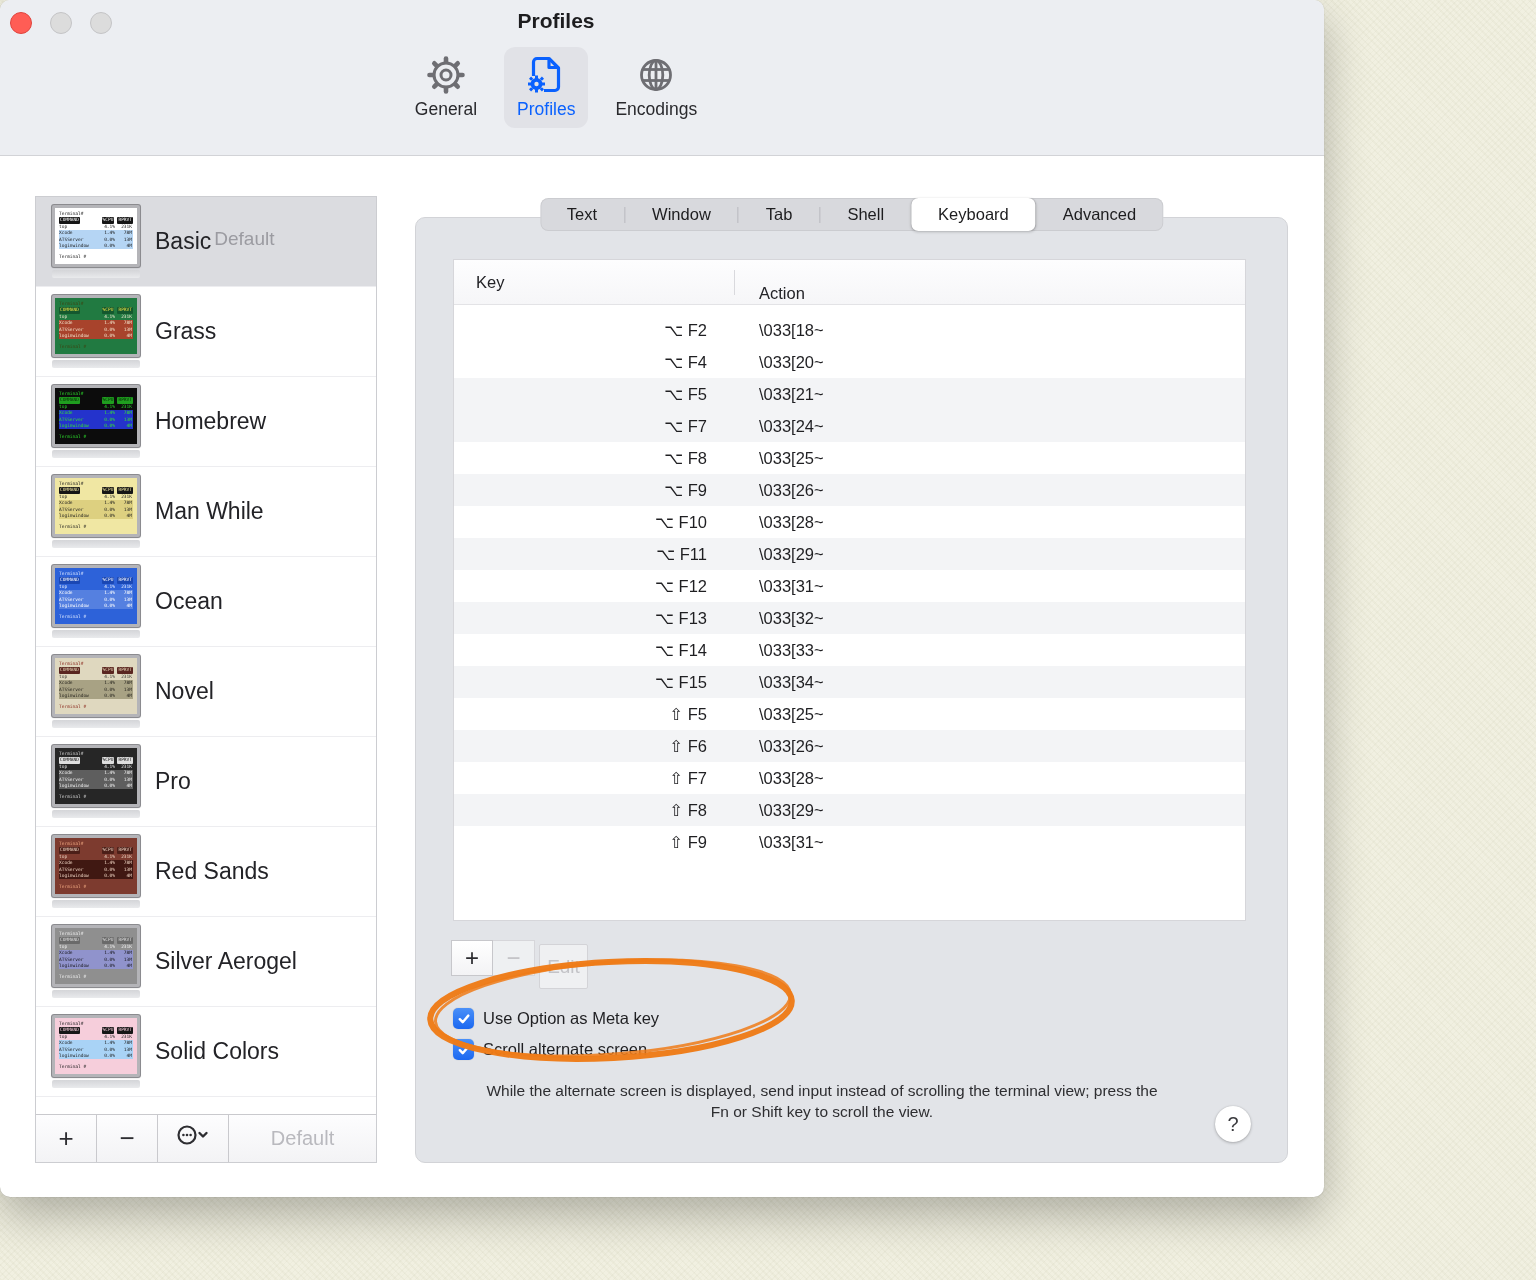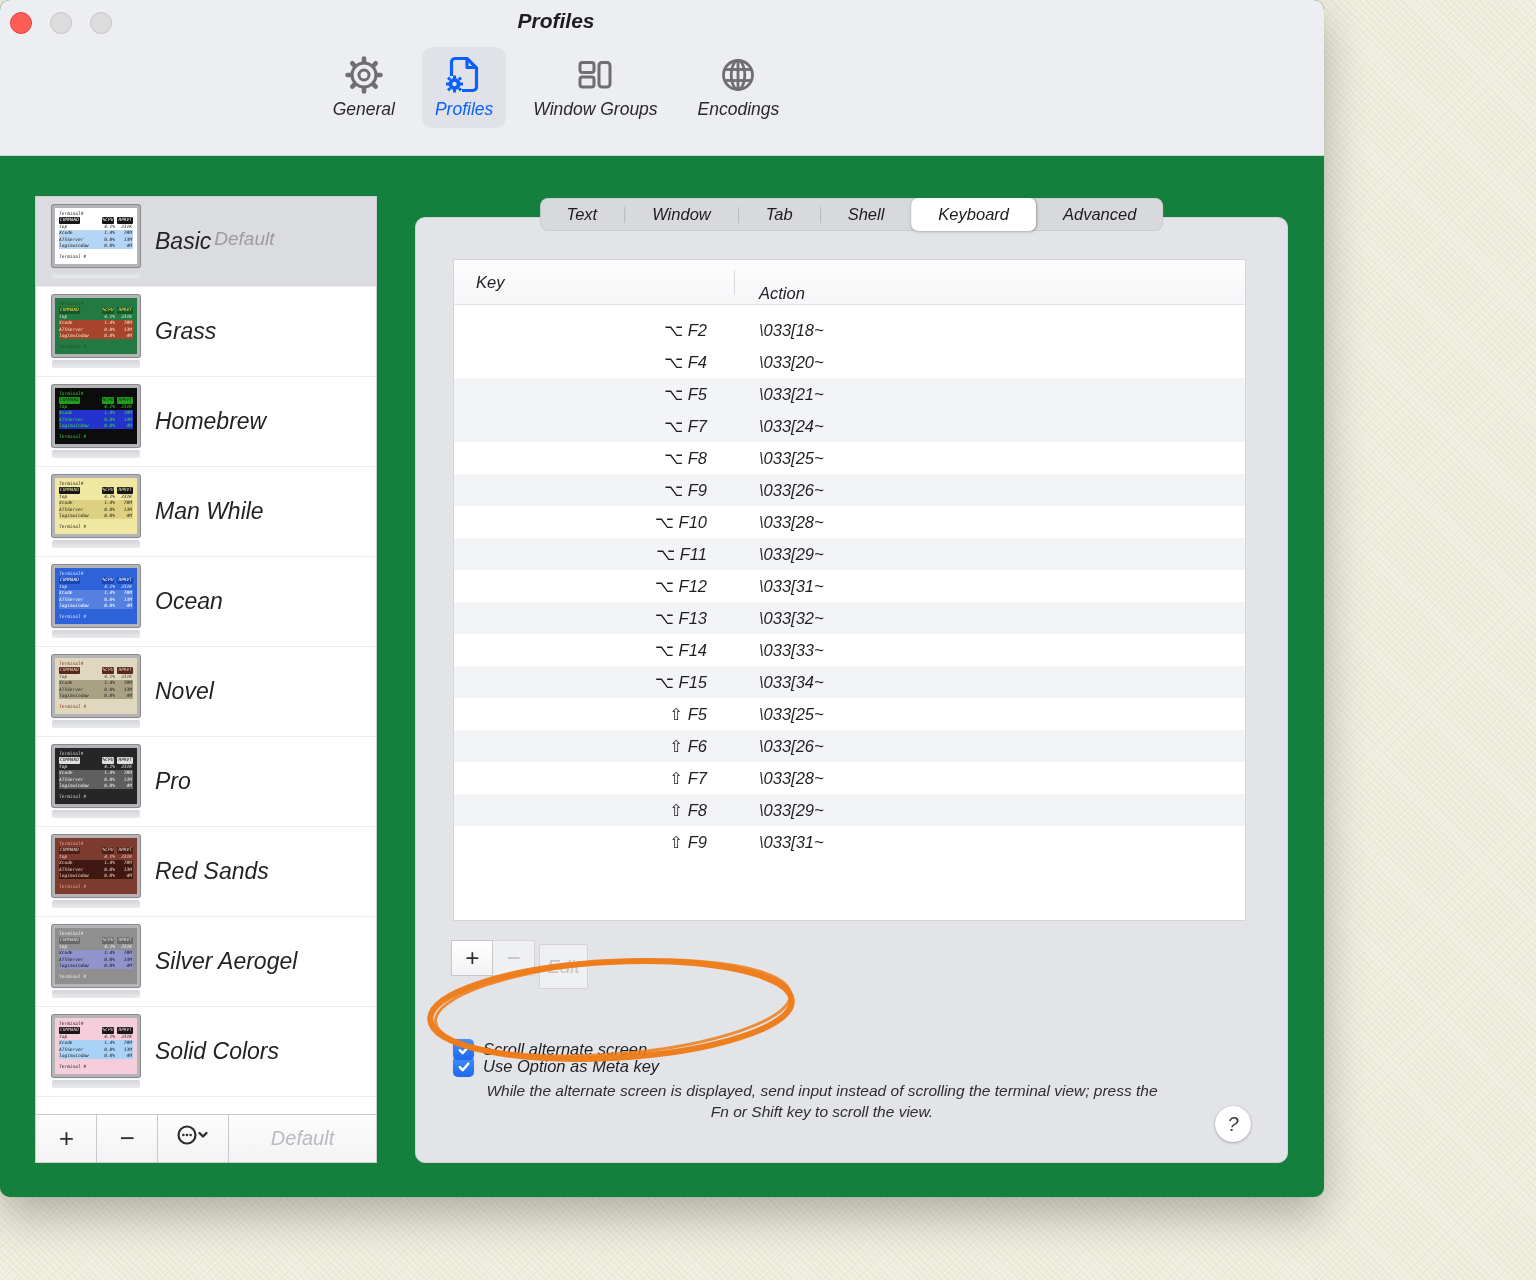--- a/index.html
+++ b/index.html
@@ -8,22 +8,22 @@
     font-family:"Liberation Sans","DejaVu Sans",sans-serif;
     background-color:#f1f0e1;
     background-image:
       repeating-linear-gradient(45deg, rgba(170,170,130,.07) 0 2px, rgba(255,255,255,0) 2px 5px),
       repeating-linear-gradient(-45deg, rgba(150,150,110,.05) 0 1px, rgba(255,255,255,0) 1px 4px);
     position:relative;
   }
 
   
   .window { position:absolute; left:0; top:0; width:1324px; height:1197px;
-    background:#15803d; border-radius:10px; overflow:hidden;
-    box-shadow:0 18px 45px rgba(0,0,0,.28), 0 0 1px rgba(0,0,0,.3);font-style:italic; }
+    background:#ffffff; border-radius:10px; overflow:hidden;
+    box-shadow:0 18px 45px rgba(0,0,0,.28), 0 0 1px rgba(0,0,0,.3); }
 
   
   .titlebar { position:absolute; left:0; top:0; right:0; height:156px;
     background:#eceef2; border-bottom:1px solid #d2d3d7; }
   .traffic { position:absolute; top:12px; left:10px; display:flex; gap:18px; }
   .tl { width:22px; height:22px; border-radius:50%; }
   .tl.red   { background:#ff5d55; border:1px solid #e0443e; }
   .tl.gray  { background:#dcdcdc; border:1px solid #c4c4c6; }
   .win-title { position:absolute; top:9px; left:0; right:212px; text-align:center;
     font-size:21px; font-weight:bold; color:#1d1d1f; }
@@ -97,21 +97,21 @@
   
   .btnrow { position:absolute; left:35px; top:722px; display:flex; align-items:flex-start; }
   .sq-btn { width:42px; height:36px; display:flex; align-items:center; justify-content:center;
     font-size:24px; background:linear-gradient(#ffffff,#f3f3f5); border:1px solid #c7c7cb; }
   .sq-btn.add { color:#2b2b2f; z-index:2; }
   .sq-btn.remove { color:#c2c2c6; border-left:none; background:#eef0f2; border-color:#d6d6da; }
   .edit-btn { width:49px; height:45px; margin-left:4px; margin-top:4px;
     display:flex; align-items:center; justify-content:center; font-size:19px; color:#c3c3c7;
     background:rgba(255,255,255,.45); border:1px solid #d3d3d7; border-radius:2px; }
   .cbrow { position:absolute; left:37px; display:flex; align-items:center; gap:9px; }
-  .cbrow.first { top:798px;margin-top:40px; }
+  .cbrow.first { top:750px;margin-top:40px; }
   .cbrow.second { top:821px; }
   .checkbox { width:21px; height:21px; border-radius:5px;
     background:linear-gradient(#4a90f8,#1b68f1); box-shadow:0 0 1px rgba(0,0,0,.3);
     display:flex; align-items:center; justify-content:center; }
   .cb-label { font-size:16.5px; color:#1f1f22; }
   .desc { position:absolute; left:70px; top:862px; width:672px; font-size:15.5px;
     line-height:21px; color:#2e2e31;text-align:center; }
   .help-btn { position:absolute; left:799px; top:888px; width:36px; height:36px;
     border-radius:50%; background:#fff; box-shadow:0 1px 3px rgba(0,0,0,.25), 0 0 1px rgba(0,0,0,.2);
     display:flex; align-items:center; justify-content:center; font-size:20px; color:#3a3a3e; }
@@ -168,30 +168,20 @@
               <rect x="15.4" y="23.2" width="3" height="3" transform="rotate(-45 16.9 24.7)"></rect>
               <rect x="4.6" y="33.8" width="3" height="3" transform="rotate(-45 6.1 35.3)"></rect>
               <rect x="15.4" y="33.8" width="3" height="3" transform="rotate(45 16.9 35.3)"></rect>
             </g>
             <circle cx="11.5" cy="30" r="2.2" fill="#e1e2e7"></circle>
           </svg>
         </span>
         <span>Profiles</span>
       </div>
 
-      <div class="tb-item">
-        <span>
-          <svg width="42" height="42" viewBox="0 0 42 42" fill="none" stroke="#6e6e73" stroke-width="3">
-            <rect x="6" y="8.5" width="14" height="10" rx="2.5"></rect>
-            <rect x="6" y="23" width="14" height="10" rx="2.5"></rect>
-            <rect x="25" y="8.5" width="11" height="24.5" rx="3"></rect>
-          </svg>
-        </span>
-        <span>Window Groups</span>
-      </div>
 
       <div class="tb-item">
         <span>
           <svg width="42" height="42" viewBox="0 0 42 42" fill="none" stroke="#6e6e73" stroke-width="2.8">
             <circle cx="21" cy="21" r="14.5"></circle>
             <ellipse cx="21" cy="21" rx="6.8" ry="14.5"></ellipse>
             <path d="M8 15.5 H34"></path>
               <path d="M8 26.5 H34"></path>
             <path d="M21 6.5 V35.5"></path>
           </svg>

